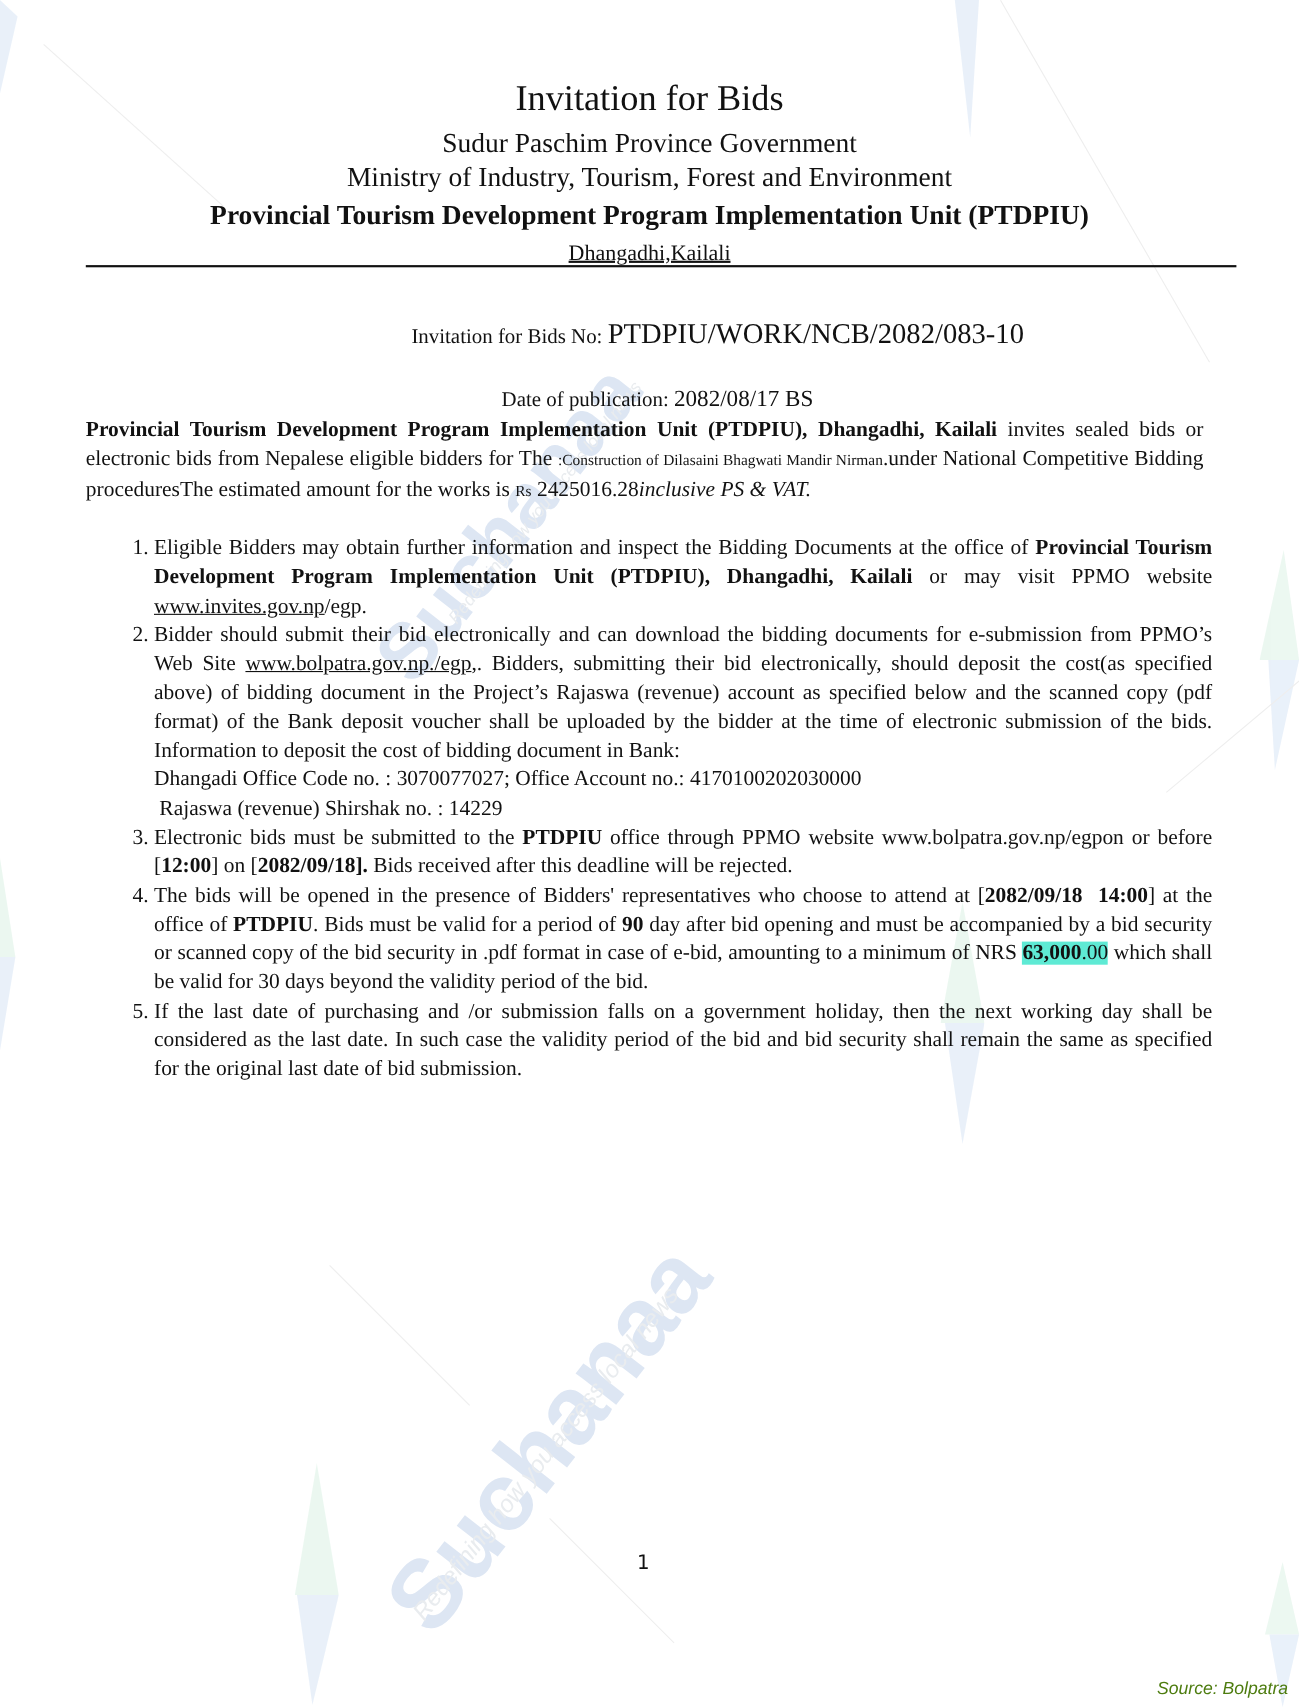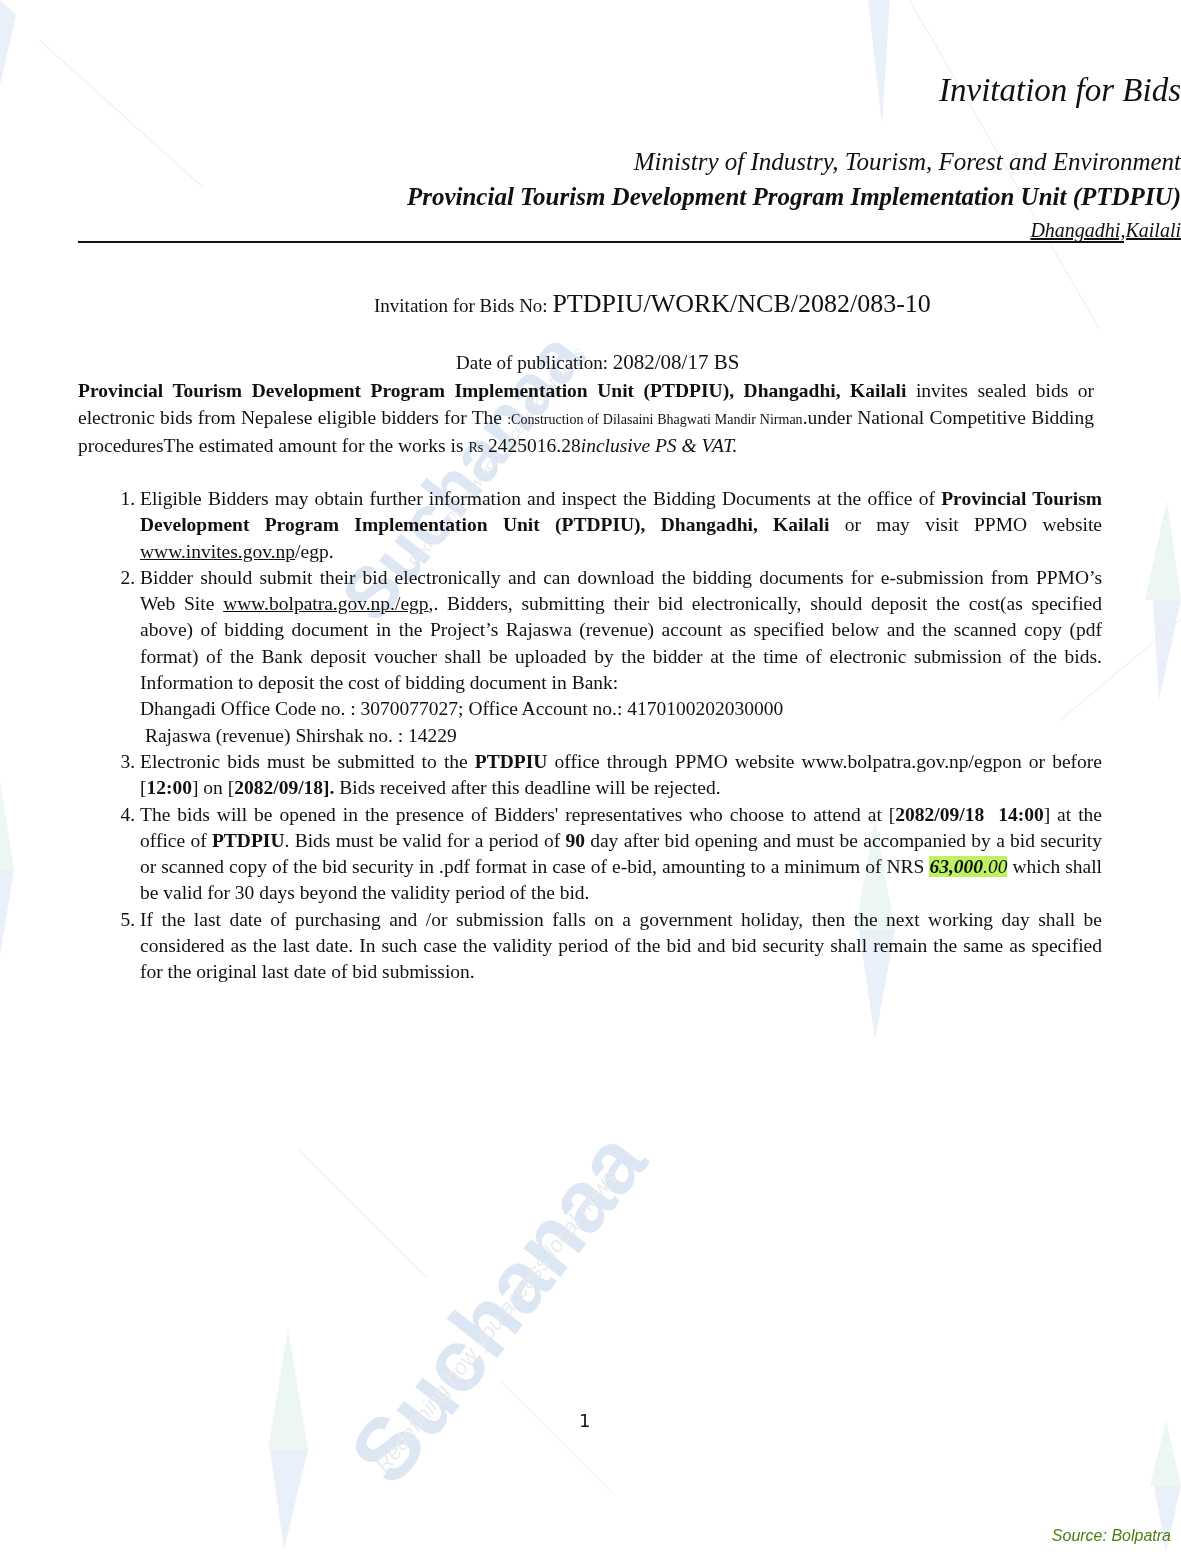--- a/index.html
+++ b/index.html
@@ -6,41 +6,41 @@
   body { width:1181px; height:1552px; background:#ffffff; position:relative; overflow:hidden;
          font-family:"Liberation Serif", "DejaVu Serif", serif; color:#111; }
   .wm { position:absolute; pointer-events:none; }
   .wm-shape { position:absolute; opacity:0.45; }
   .wm-text { position:absolute; font-family:"Liberation Sans", sans-serif; font-weight:bold;
              color:#dde6f3; transform:rotate(-52deg); transform-origin:left top; white-space:nowrap; }
   .wm-sub { position:absolute; font-family:"Liberation Sans", sans-serif; font-style:italic;
             color:#e9ecef; transform:rotate(-52deg); transform-origin:left top; white-space:nowrap; }
   .wm-line { position:absolute; height:1px; background:#eeeeee; transform-origin:left top; }
   .page { position:absolute; left:0; top:0; width:1181px; height:1552px; }
-  .center { position:absolute; left:0; width:1181px; text-align:right;font-style:italic; }
+  .center { position:absolute; left:0; width:1181px; text-align:center; }
   .title { top:72px; font-size:33px; }
   .sub1 { top:117px; font-size:25px; }
   .sub2 { top:148px; font-size:25px; }
   .sub3 { top:183px; font-size:25px; font-weight:bold; }
   .sub4 { top:219px; font-size:20px; text-decoration:underline; }
   .rule { position:absolute; left:78px; top:241px; width:1046px; height:2px; background:#111; }
   .ifbno { position:absolute; left:374px; top:289px; font-size:19px; white-space:nowrap; }
   .ifbno .big { font-size:26px; }
   .pubdate { position:absolute; left:456px; top:350px; font-size:19px; white-space:nowrap; }
   .pubdate .big { font-size:21px;text-align:right; }
   .intro { position:absolute; left:78px; top:378px; width:1016px; font-size:19.5px; line-height:26.5px; text-align:justify; }
   .intro b { font-weight:bold; }
   .intro .small { font-size:14px; }
   .intro i { font-style:italic; }
   ol.items { position:absolute; left:100px; top:486px; width:962px; margin:0; padding:0 0 0 40px;
              font-size:19.5px; line-height:26.3px; text-align:justify; }
   ol.items li { margin:0; padding:0; }
   .u { text-decoration:underline; }
   .bank { text-align:left; }
-  .hl { background:#bef264;font-style:italic; }
+  .hl { background:#5eead4; }
   .pagenum { position:absolute; left:579px; top:1410px; font-size:18px; font-family:"DejaVu Sans", sans-serif; }
   .source { position:absolute; right:10px; top:1527px; font-size:16px; font-style:italic;
             font-family:"Liberation Sans", sans-serif; color:#4d7c0f; }
 </style>
 </head>
 <body>
 
 <div class="wm" style="left:0;top:0;width:1181px;height:1552px;">
 
   <svg class="wm-shape" style="left:0;top:0;" width="40" height="90" viewBox="0 0 40 90">
@@ -77,20 +77,21 @@
   <div class="wm-line" style="left:500px;top:1380px;width:160px;transform:rotate(45deg);"></div>
 
   <div class="wm-text" style="left:325px;top:585px;font-size:72px;">Suchanaa</div>
   <div class="wm-sub" style="left:405px;top:560px;font-size:16px;">Redefining how you access local news</div>
   <div class="wm-text" style="left:330px;top:1440px;font-size:88px;">Suchanaa</div>
   <div class="wm-sub" style="left:370px;top:1462px;font-size:22px;">Redefining how you access local news</div>
 </div>
 
 <div class="page">
   <div class="center title">Invitation for Bids</div>
+  <div class="center sub1">Sudur Paschim Province Government</div>
   <div class="center sub2">Ministry of Industry, Tourism, Forest and Environment</div>
   <div class="center sub3">Provincial Tourism Development Program Implementation Unit (PTDPIU)</div>
   <div class="center sub4">Dhangadhi,Kailali</div>
   <div class="rule"></div>
 
   <div class="ifbno">
     <span>Invitation for Bids No: </span><span class="big">PTDPIU/WORK/NCB/2082/083-10</span>
   </div>
 
   <div class="pubdate">

